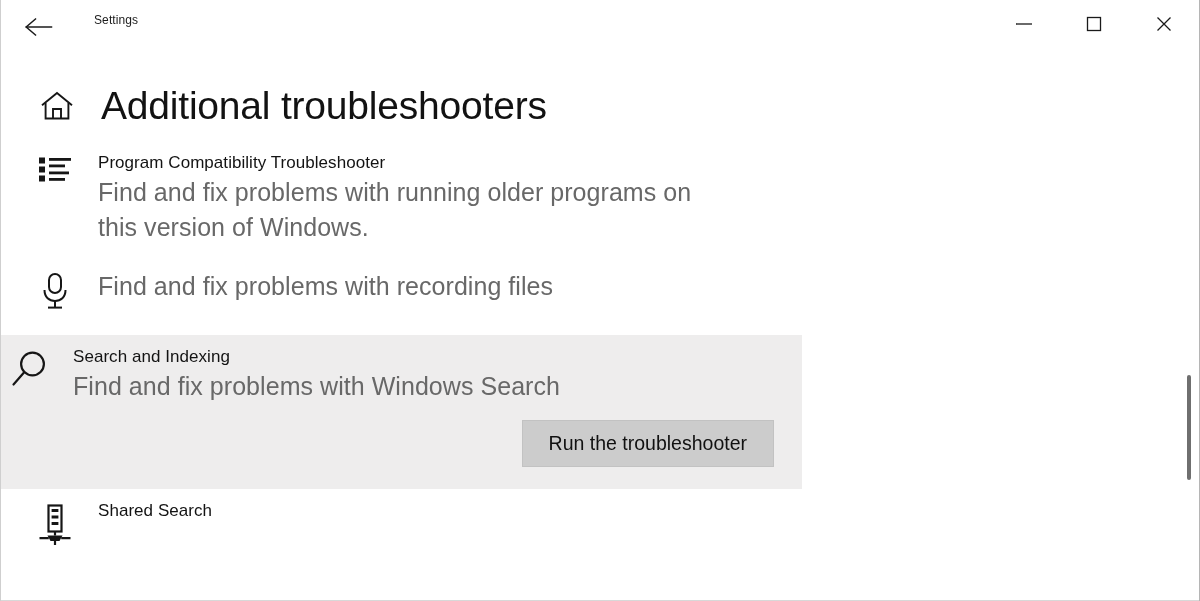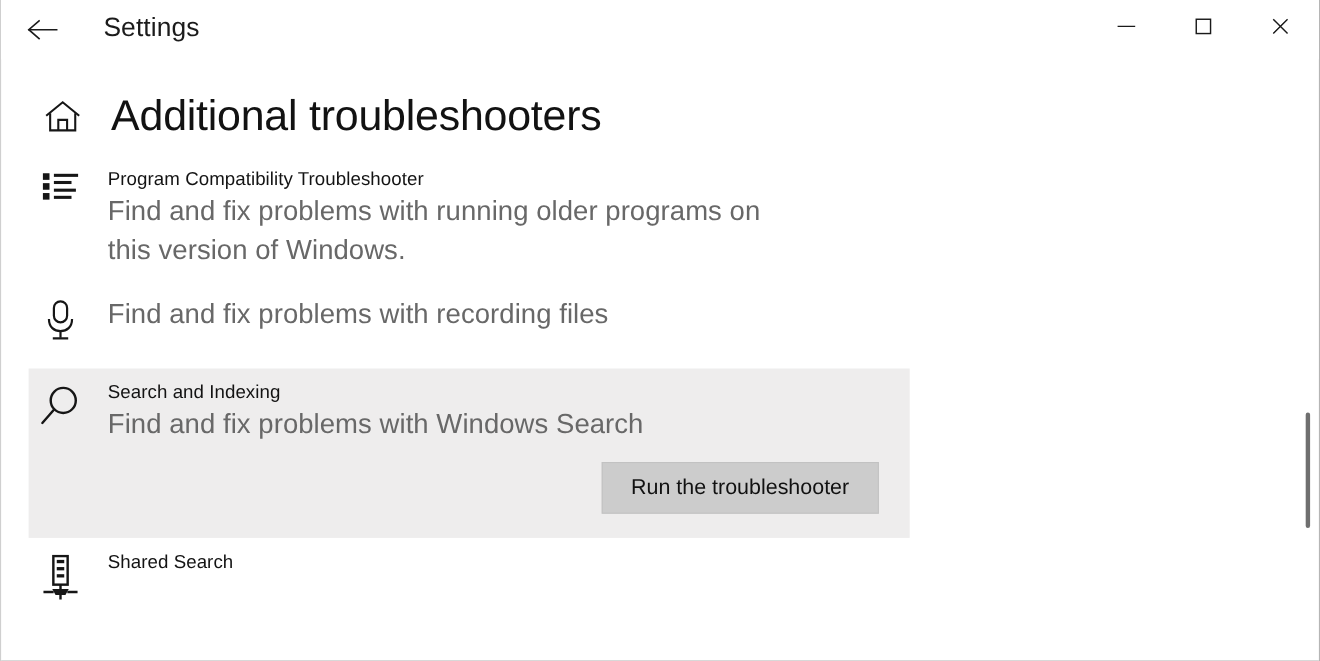--- a/index.html
+++ b/index.html
@@ -40,21 +40,21 @@
     justify-content: center;
     background: transparent;
     border: none;
     padding: 0;
     cursor: default;
   }
   .app-title {
     position: absolute;
     left: 93px;
     top: 14px;
-    font-size: 24px;
+    font-size: 12px;
     color: #1b1b1b;
     letter-spacing: 0.1px;
     line-height: 1;
   }
   .win-controls {
     position: absolute;
     top: 0;
     right: 0;
     height: 47px;
     display: flex;
@@ -110,21 +110,20 @@
     right: 0;
   }
   .item {
     position: relative;
     display: flex;
     padding: 7px 0 6px 0;
     box-sizing: border-box;
   }
   .item.selected {
     background: #eeeded;
-    margin-left: 25px;
     width: 801px;
     padding-top: 11px;
     padding-bottom: 0;
   }
   .item-icon {
     flex: 0 0 auto;
     width: 48px;
     margin-left: 30px;
     display: flex;
     align-items: flex-start;

